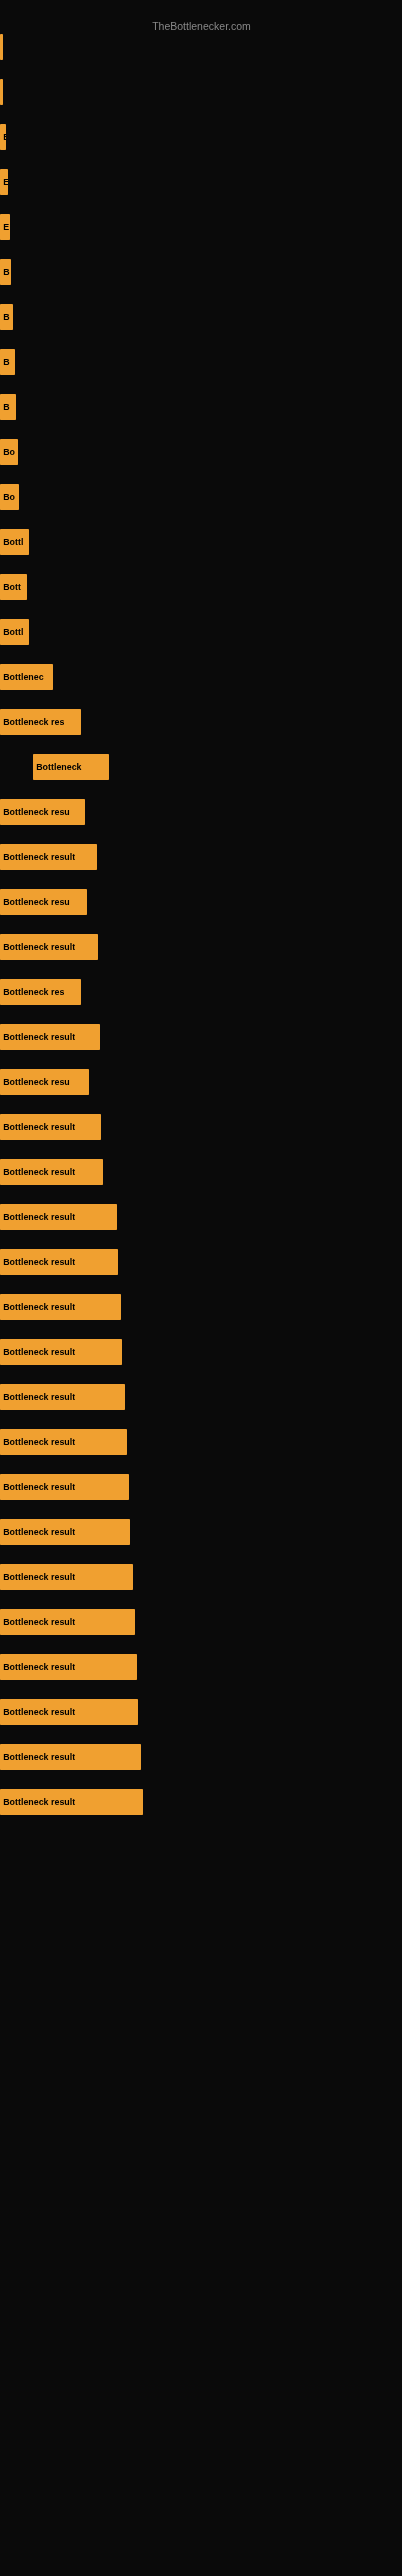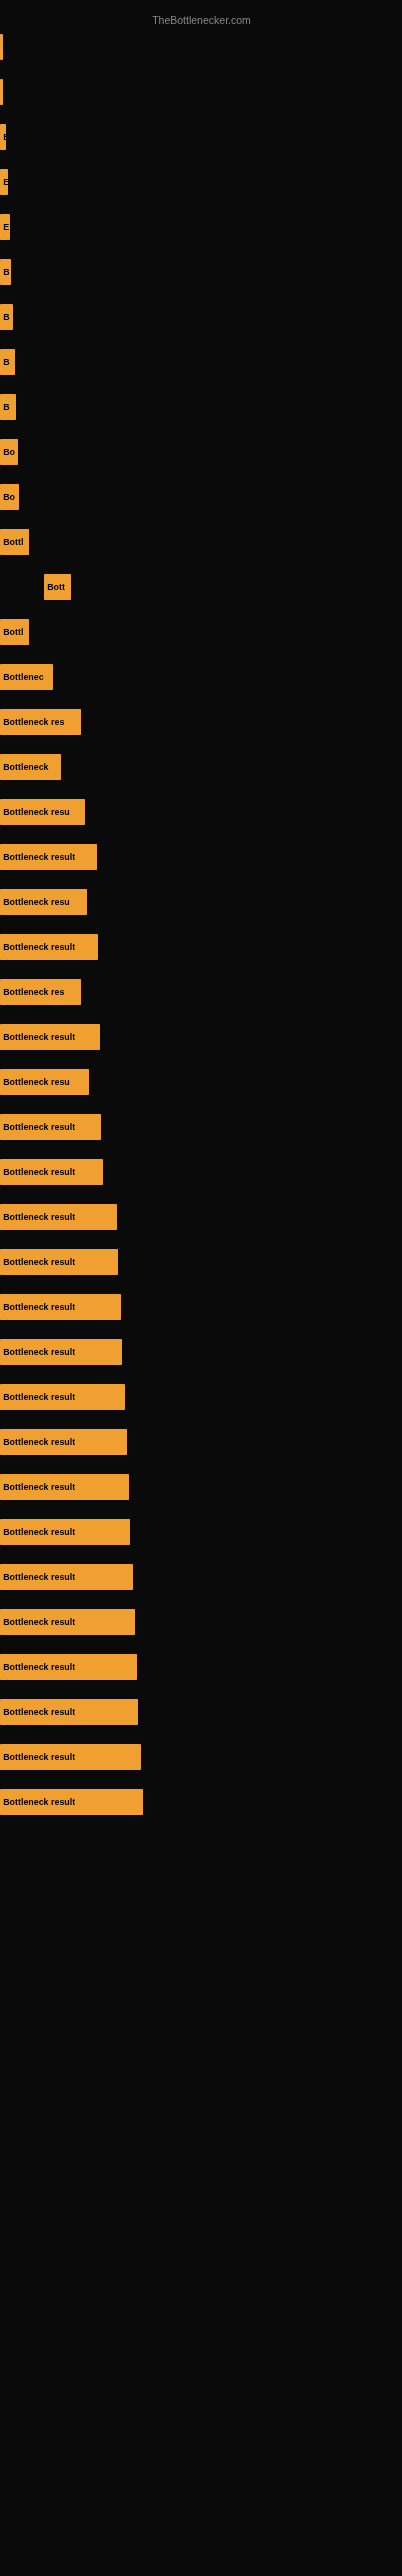--- a/index.html
+++ b/index.html
@@ -11,21 +11,21 @@
     body {
       background-color: #0a0a0a;
       width: 403px;
       min-height: 2576px;
       font-family: Arial, sans-serif;
       position: relative;
     }
 
     .site-title {
       position: absolute;
-      top: 14px;
+      top: 20px;
       left: 50%;
       transform: translateX(-50%);
       color: #888;
       font-size: 10.5px;
       white-space: nowrap;
     }
 
     .bars-container {
       position: absolute;
       top: 24px;
@@ -119,41 +119,41 @@
       <div class="bar" style="width: 19.3px;">
         <span class="bar-label">Bo</span>
       </div>
     </div>
     <div class="bar-row">
       <div class="bar" style="width: 29px;">
         <span class="bar-label">Bottl</span>
       </div>
     </div>
     <div class="bar-row">
-      <div class="bar" style="width: 27px; margin-left: 44px;">
+      <div class="bar" style="width: 27px;">
         <span class="bar-label">Bott</span>
       </div>
     </div>
     <div class="bar-row">
       <div class="bar" style="width: 29px;">
         <span class="bar-label">Bottl</span>
       </div>
     </div>
     <div class="bar-row">
       <div class="bar" style="width: 53px;">
         <span class="bar-label">Bottlenec</span>
       </div>
     </div>
     <div class="bar-row">
       <div class="bar" style="width: 81px;">
         <span class="bar-label">Bottleneck res</span>
       </div>
     </div>
     <div class="bar-row">
-      <div class="bar" style="width: 61px;">
+      <div class="bar" style="width: 76px; margin-left: 33px;">
         <span class="bar-label">Bottleneck</span>
       </div>
     </div>
     <div class="bar-row">
       <div class="bar" style="width: 85px;">
         <span class="bar-label">Bottleneck resu</span>
       </div>
     </div>
     <div class="bar-row">
       <div class="bar" style="width: 97px;">

